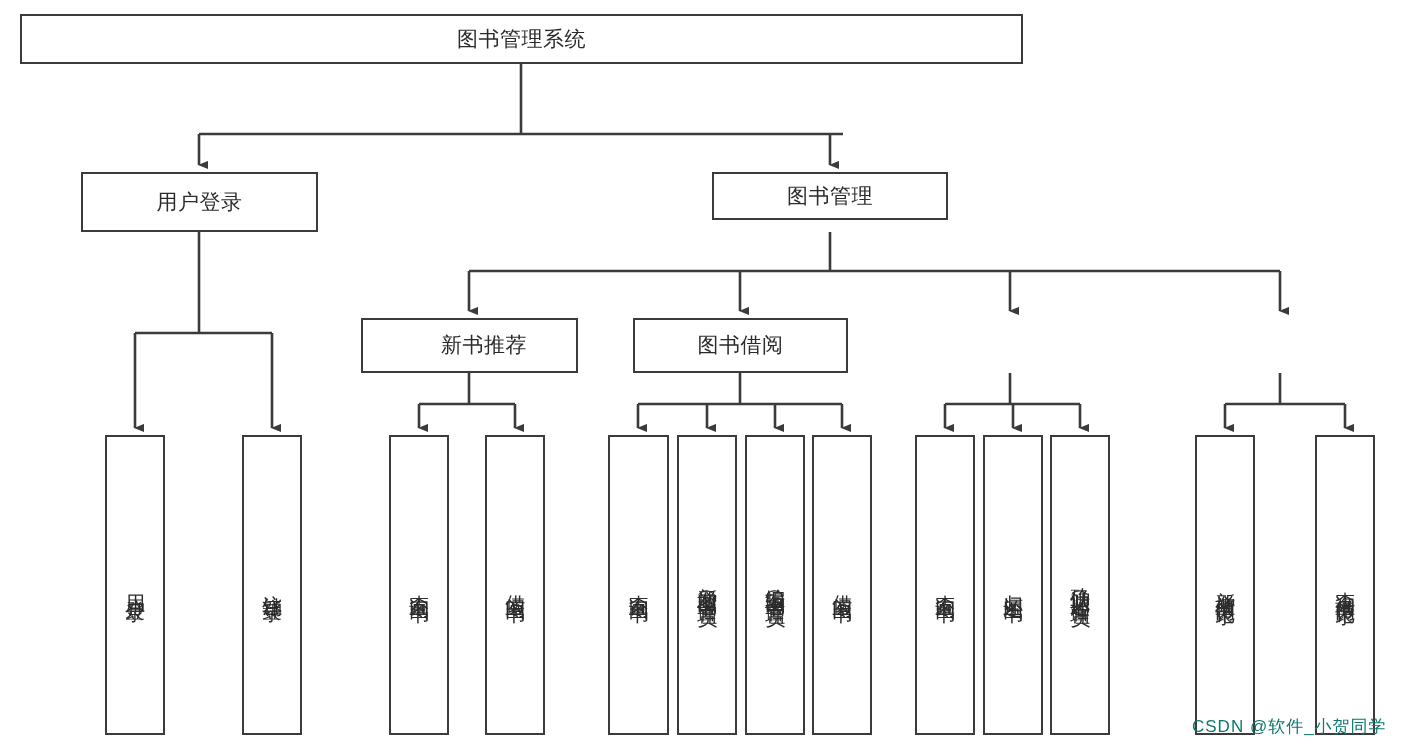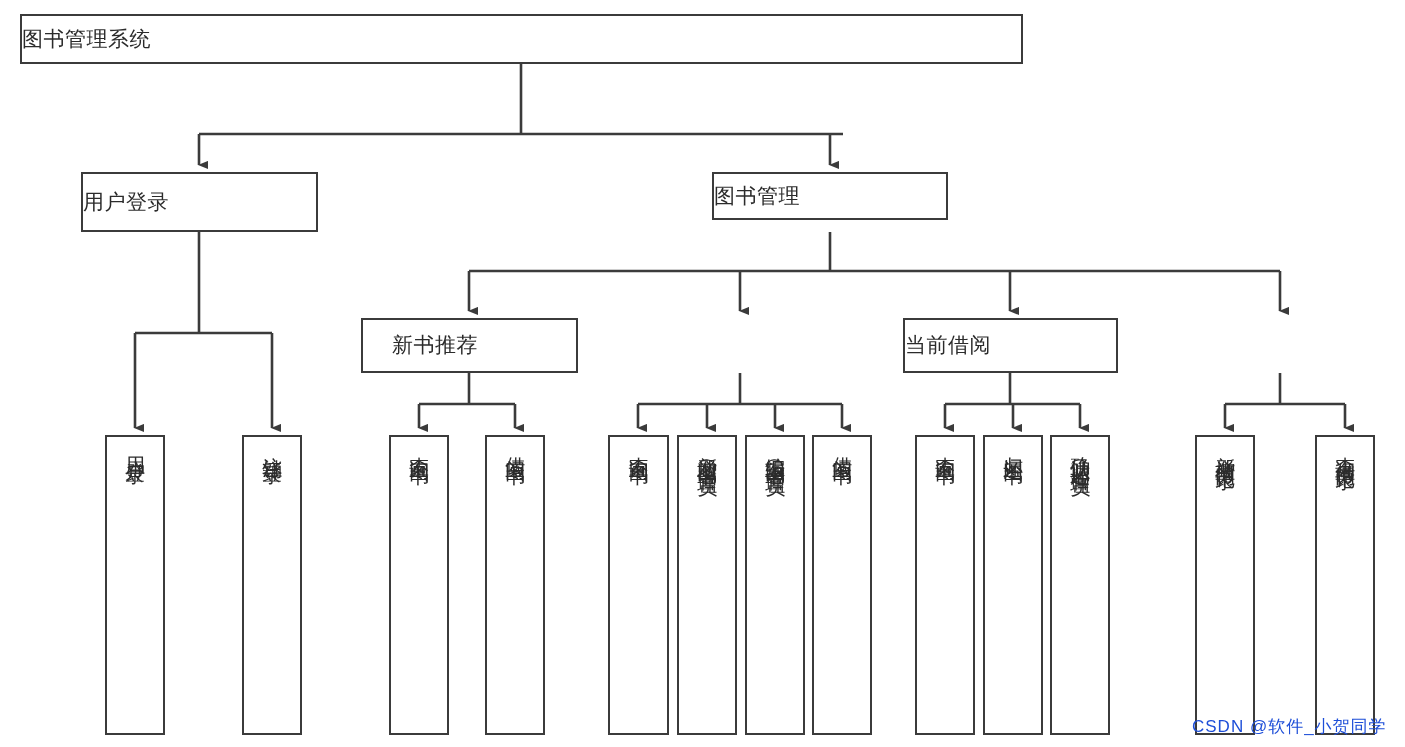--- a/index.html
+++ b/index.html
@@ -27,20 +27,21 @@
     pointer-events: none;
   }
   .node {
     position: absolute;
     box-sizing: border-box;
     border: 2.5px solid #3b3b3b;
     background: #ffffff;
     color: #2b2b2b;
     display: flex;
     align-items: center;
+    justify-content: center;
     text-align: center;
     line-height: 1.18;
   }
   .node.horiz {
     font-size: 21px;
     letter-spacing: 0.5px;
   }
   .node.vert {
     writing-mode: vertical-rl;
     text-orientation: upright;
@@ -48,21 +49,21 @@
     letter-spacing: 3px;
     padding: 4px 0;
   }
   .node.vert .lbl {
     writing-mode: vertical-rl;
     text-orientation: upright;
     display: block;
   }
   .watermark {
     position: absolute;
-    color: #1d4ed8;
+    color: #0f766e;
     font-size: 17px;
     letter-spacing: 1px;
     white-space: nowrap;
     user-select: none;
   }
 </style>
 </head>
 <body>
 
 <div id="canvas">
@@ -124,22 +125,22 @@
   <div class="node horiz" style="left: 81px; top: 172px; width: 237px; height: 60px;">
     <span class="lbl">用户登录</span>
   </div>
   <div class="node horiz" style="left: 712px; top: 172px; width: 236px; height: 48px;">
     <span class="lbl">图书管理</span>
   </div>
 
   <div class="node horiz" style="left: 361px; top: 318px; width: 217px; height: 55px; padding-left: 29px;">
     <span class="lbl">新书推荐</span>
   </div>
-  <div class="node horiz" style="left: 903px; top: 318px; width: 215px; height: 55px;">
-    <span class="lbl">当前借阅</span>
+  <div class="node horiz" style="left: 633px; top: 318px; width: 215px; height: 55px;">
+    <span class="lbl">图书借阅</span>
   </div>
 
   <div class="node vert" style="left: 105px; top: 435px; width: 60px; height: 300px;">
     <span class="lbl">用户登录</span>
   </div>
   <div class="node vert" style="left: 242px; top: 435px; width: 60px; height: 300px;">
     <span class="lbl">注销登录</span>
   </div>
 
   <div class="node vert" style="left: 389px; top: 435px; width: 60px; height: 300px;">

